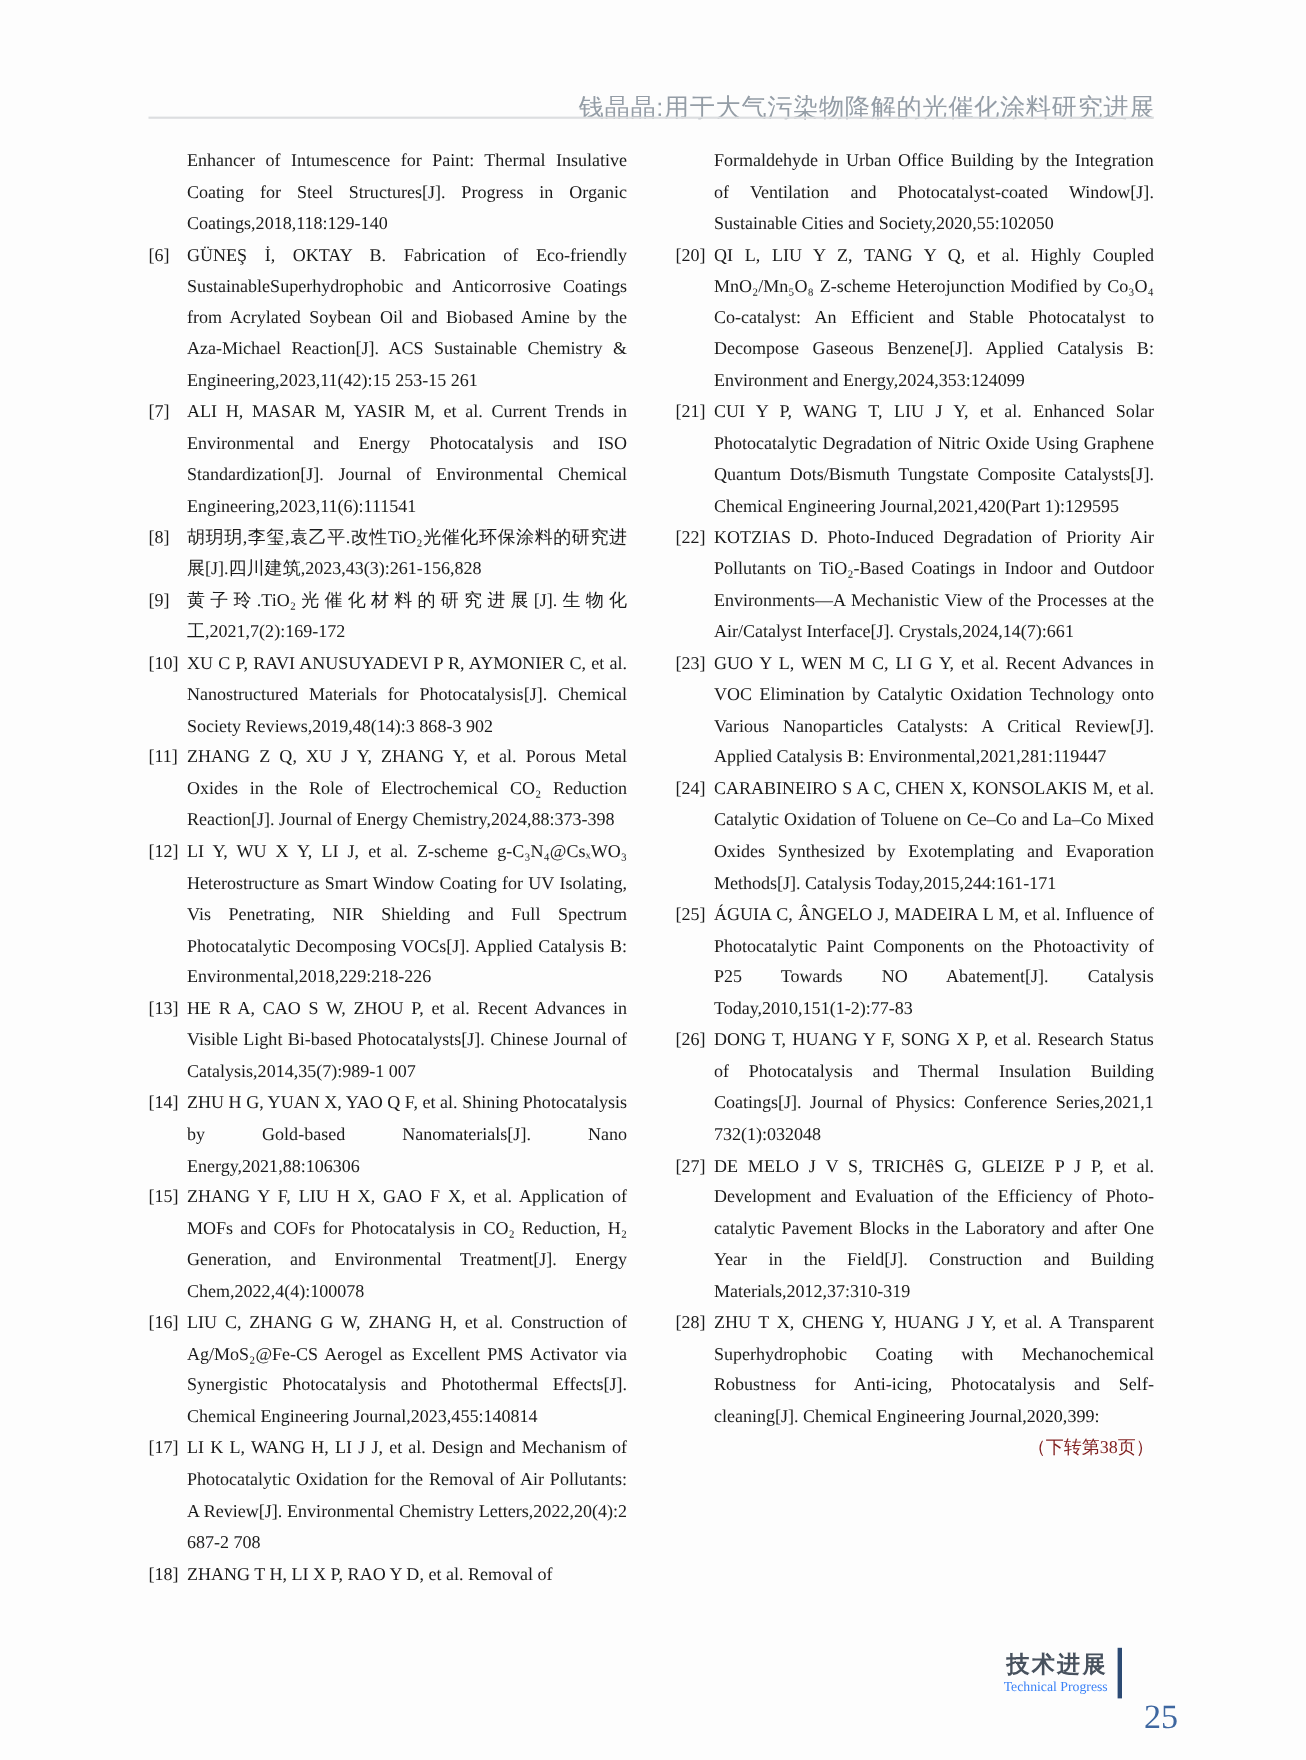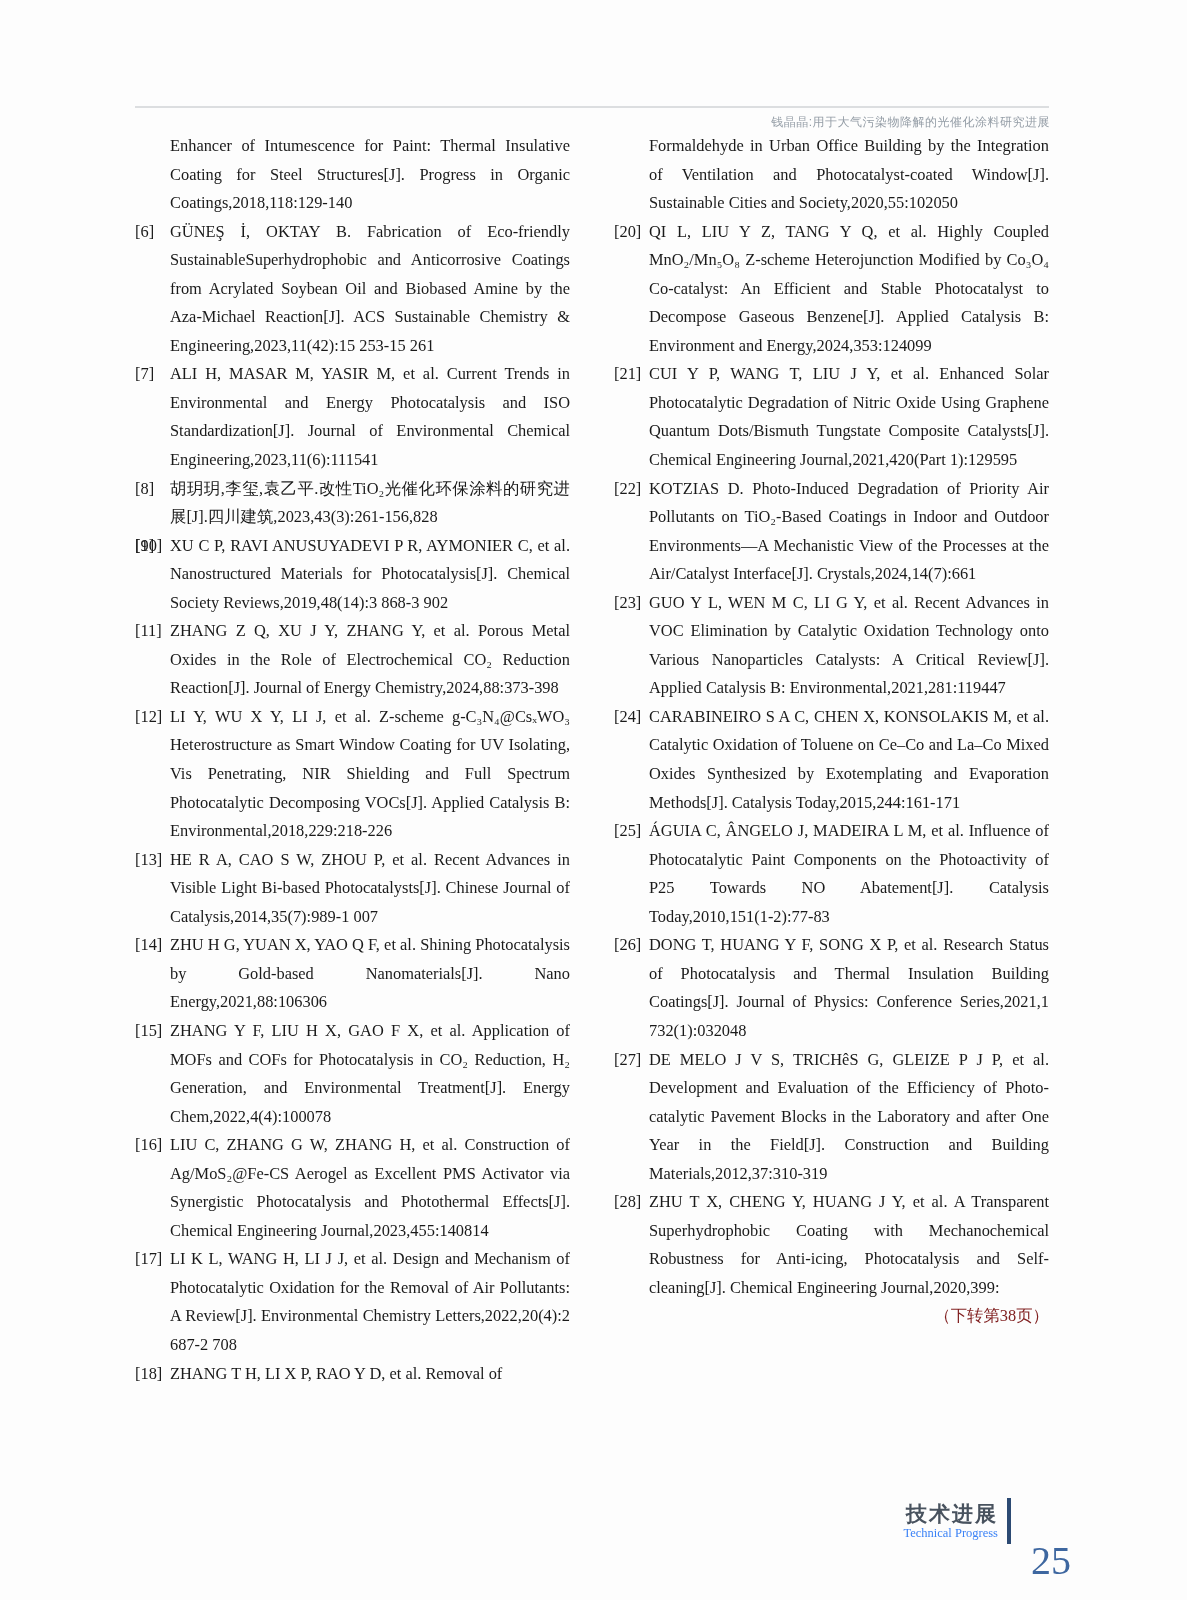--- a/index.html
+++ b/index.html
@@ -7,25 +7,24 @@
     width:1187px;height:1600px;
     background:#fdfdfd;
     position:relative;
     font-family:"Liberation Serif","DejaVu Serif",serif;
     overflow:hidden;
   }
   .running-head{
     position:absolute;
     top:82px;right:137px;
     font-family:Liberation Sans, sans-serif;
-    font-size:12px;
+    font-size:23px;
     color:#949da6;
     letter-spacing:0.5px;
     white-space:nowrap;
-    margin-top:32px;
   }
   .head-rule{
     position:absolute;
     top:106px;left:135px;
     width:914px;height:2px;
     background:#dcdee0;
   }
   .content{
     position:absolute;
     top:132px;left:135px;
@@ -81,21 +80,21 @@
     line-height:15px;
     white-space:nowrap;
   }
   .footer-bar{
     width:4px;
     height:46px;
     background:#2c4a73;
   }
   .footer-page{
     font-family:"Liberation Serif","DejaVu Serif",serif;
-    font-size:40px;
+    font-size:31px;
     color:#3e67a0;
     padding-left:20px;
     align-self:flex-end;
     line-height:30px;
     margin-top:48px;
   }
 </style>
 </head>
 <body>
 
@@ -117,21 +116,21 @@
 
       <div class="ref-item">
         <span class="ref-label">[7]</span><span>ALI H, MASAR M, YASIR M, et al. Current Trends in Environmental and Energy Photocatalysis and ISO Standardization[J]. Journal of Environmental Chemical Engineering,2023,11(6):111541</span>
       </div>
 
       <div class="ref-item">
         <span class="ref-label">[8]</span><span>胡玥玥,李玺,袁乙平.改性TiO₂光催化环保涂料的研究进展[J].四川建筑,2023,43(3):261-156,828</span>
       </div>
 
       <div class="ref-item">
-        <span class="ref-label">[9]</span>
+        <span class="ref-label">[9]</span><span>黄子玲.TiO₂光催化材料的研究进展[J].生物化工,2021,7(2):169-172</span>
       </div>
 
       <div class="ref-item">
         <span class="ref-label">[10]</span><span>XU C P, RAVI ANUSUYADEVI P R, AYMONIER C, et al. Nanostructured Materials for Photocatalysis[J]. Chemical Society Reviews,2019,48(14):3 868-3 902</span>
       </div>
 
       <div class="ref-item">
         <span class="ref-label">[11]</span><span>ZHANG Z Q, XU J Y, ZHANG Y, et al. Porous Metal Oxides in the Role of Electrochemical CO₂ Reduction Reaction[J]. Journal of Energy Chemistry,2024,88:373-398</span>
       </div>
 

